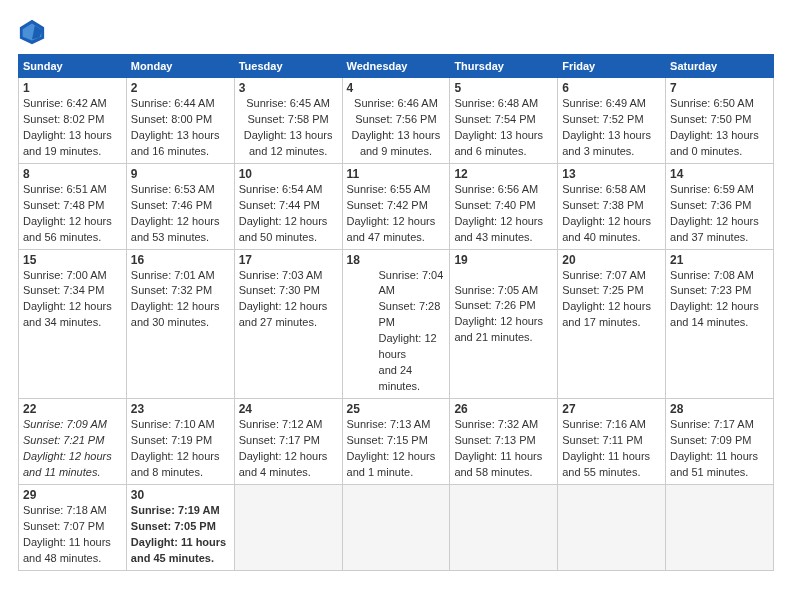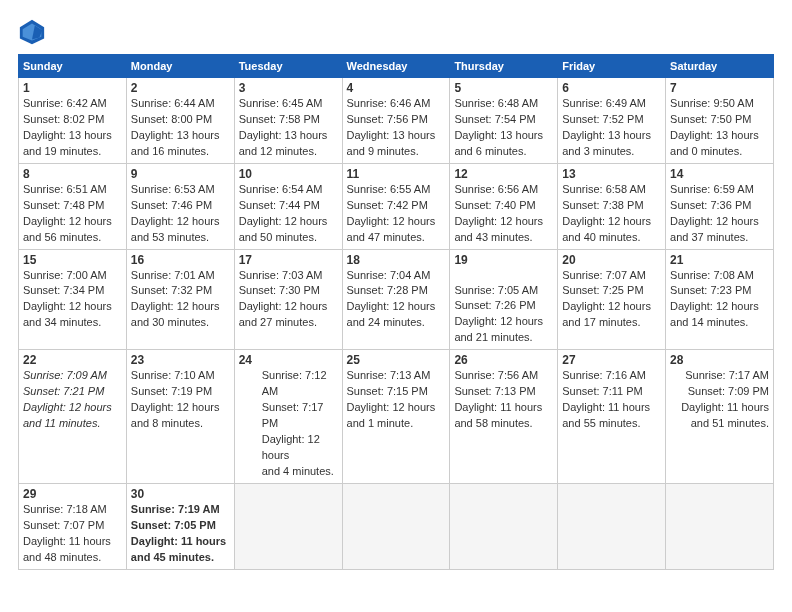--- a/index.html
+++ b/index.html
@@ -138,49 +138,49 @@
           </td>
           <td>
             <span class="day-num">2</span>
             <div class="day-info" style="white-space: pre-line;">Sunrise: 6:44 AM
 Sunset: 8:00 PM
 Daylight: 13 hours
 and 16 minutes.</div>
           </td>
           <td>
             <span class="day-num">3</span>
-            <div class="day-info" style="white-space: pre-line;">Sunrise: 6:45 AM
+            <div class="day-info" style="white-space: pre-line; text-align: center;">Sunrise: 6:45 AM
 Sunset: 7:58 PM
 Daylight: 13 hours
 and 12 minutes.</div>
           </td>
           <td>
             <span class="day-num">4</span>
-            <div class="day-info" style="white-space: pre-line;">Sunrise: 6:46 AM
+            <div class="day-info" style="white-space: pre-line; text-align: center;">Sunrise: 6:46 AM
 Sunset: 7:56 PM
 Daylight: 13 hours
 and 9 minutes.</div>
           </td>
           <td>
             <span class="day-num">5</span>
             <div class="day-info" style="white-space: pre-line;">Sunrise: 6:48 AM
 Sunset: 7:54 PM
 Daylight: 13 hours
 and 6 minutes.</div>
           </td>
           <td>
             <span class="day-num">6</span>
             <div class="day-info" style="white-space: pre-line;">Sunrise: 6:49 AM
 Sunset: 7:52 PM
 Daylight: 13 hours
 and 3 minutes.</div>
           </td>
           <td>
             <span class="day-num">7</span>
-            <div class="day-info" style="white-space: pre-line;">Sunrise: 9:50 AM
+            <div class="day-info" style="white-space: pre-line;">Sunrise: 6:50 AM
 Sunset: 7:50 PM
 Daylight: 13 hours
 and 0 minutes.</div>
           </td>
         </tr>
         <tr class="row-shaded">
           <td>
             <span class="day-num">8</span>
             <div class="day-info" style="white-space: pre-line;">Sunrise: 6:51 AM
 Sunset: 7:48 PM
@@ -247,21 +247,21 @@
           </td>
           <td>
             <span class="day-num">17</span>
             <div class="day-info" style="white-space: pre-line;">Sunrise: 7:03 AM
 Sunset: 7:30 PM
 Daylight: 12 hours
 and 27 minutes.</div>
           </td>
           <td>
             <span class="day-num">18</span>
-            <div class="day-info" style="white-space: pre-line;">Sunrise: 7:04 AM
+            <div class="day-info" style="white-space: pre-line; margin-left: 32px;">Sunrise: 7:04 AM
 Sunset: 7:28 PM
 Daylight: 12 hours
 and 24 minutes.</div>
           </td>
           <td>
             <span class="day-num">19</span>
             <div class="day-info" style="white-space: pre-line; margin-top: 16px;">Sunrise: 7:05 AM
 Sunset: 7:26 PM
 Daylight: 12 hours
 and 21 minutes.</div>
@@ -291,49 +291,49 @@
           </td>
           <td>
             <span class="day-num">23</span>
             <div class="day-info" style="white-space: pre-line;">Sunrise: 7:10 AM
 Sunset: 7:19 PM
 Daylight: 12 hours
 and 8 minutes.</div>
           </td>
           <td>
             <span class="day-num">24</span>
-            <div class="day-info" style="white-space: pre-line; margin-left: 23px;">Sunrise: 7:12 AM
+            <div class="day-info" style="white-space: pre-line;">Sunrise: 7:12 AM
 Sunset: 7:17 PM
 Daylight: 12 hours
 and 4 minutes.</div>
           </td>
           <td>
             <span class="day-num">25</span>
             <div class="day-info" style="white-space: pre-line;">Sunrise: 7:13 AM
 Sunset: 7:15 PM
 Daylight: 12 hours
 and 1 minute.</div>
           </td>
           <td>
             <span class="day-num">26</span>
-            <div class="day-info" style="white-space: pre-line;">Sunrise: 7:56 AM
+            <div class="day-info" style="white-space: pre-line;">Sunrise: 7:32 AM
 Sunset: 7:13 PM
 Daylight: 11 hours
 and 58 minutes.</div>
           </td>
           <td>
             <span class="day-num">27</span>
             <div class="day-info" style="white-space: pre-line;">Sunrise: 7:16 AM
 Sunset: 7:11 PM
 Daylight: 11 hours
 and 55 minutes.</div>
           </td>
           <td>
             <span class="day-num">28</span>
-            <div class="day-info" style="white-space: pre-line; text-align: right;">Sunrise: 7:17 AM
+            <div class="day-info" style="white-space: pre-line;">Sunrise: 7:17 AM
 Sunset: 7:09 PM
 Daylight: 11 hours
 and 51 minutes.</div>
           </td>
         </tr>
         <tr>
           <td>
             <span class="day-num">29</span>
             <div class="day-info" style="white-space: pre-line;">Sunrise: 7:18 AM
 Sunset: 7:07 PM

